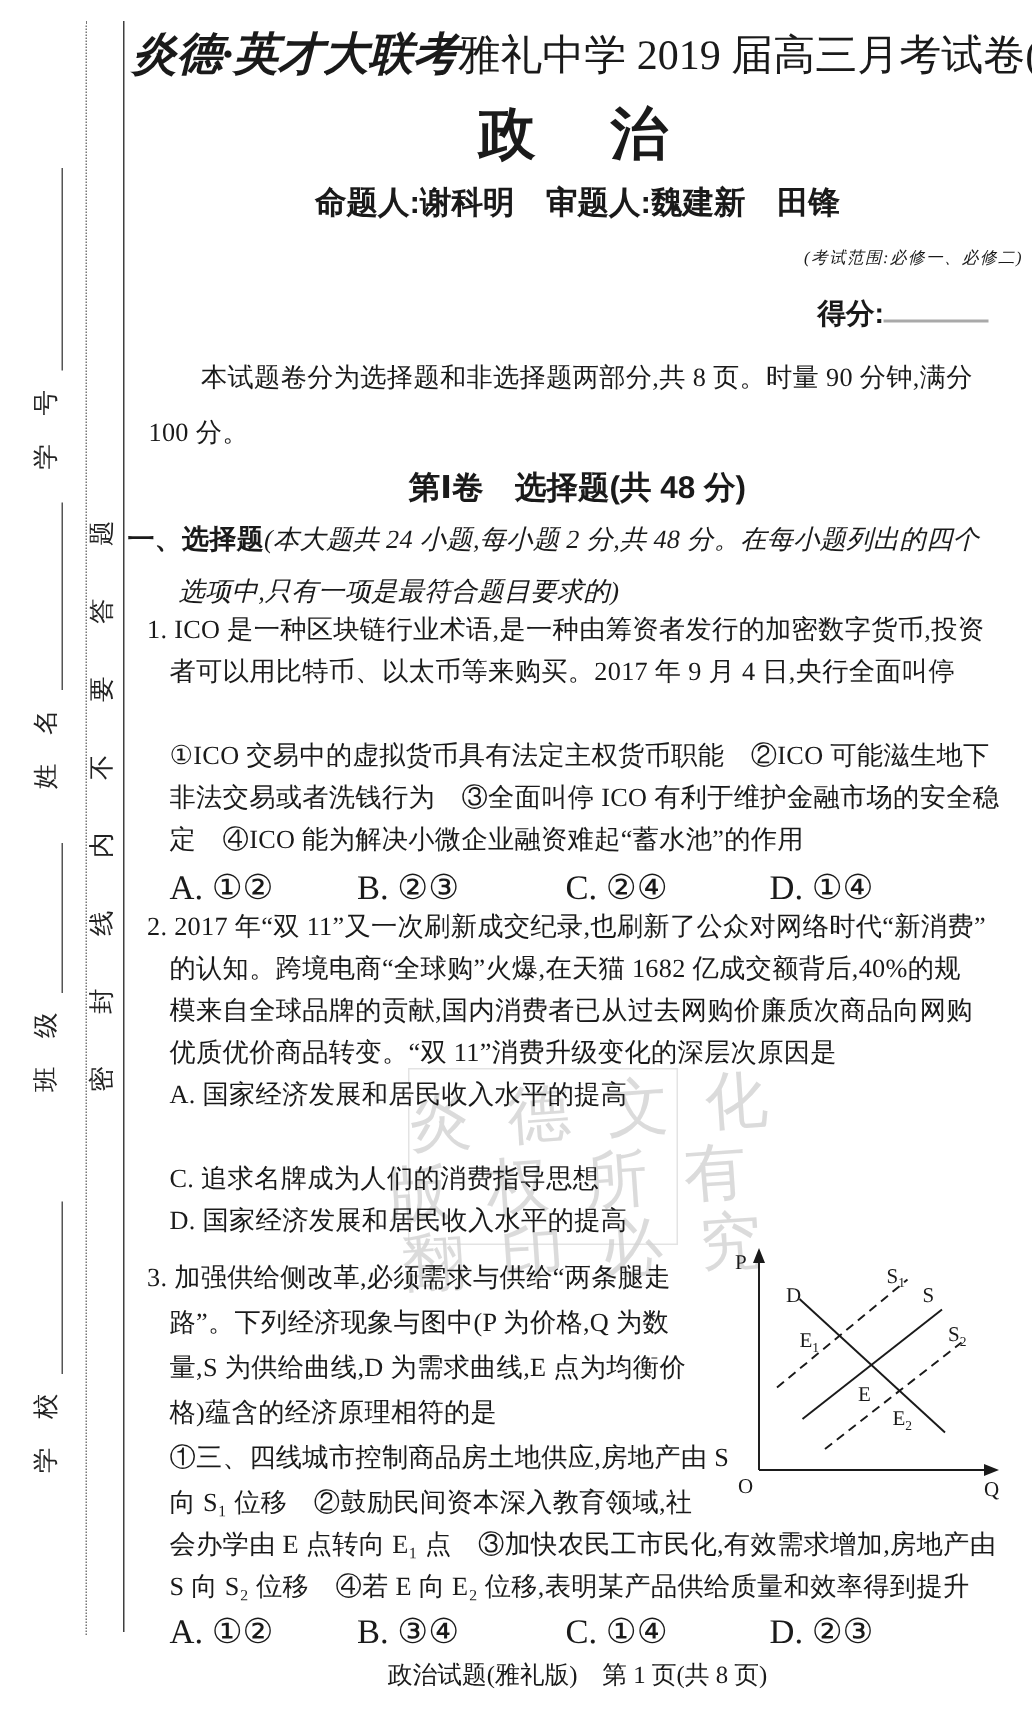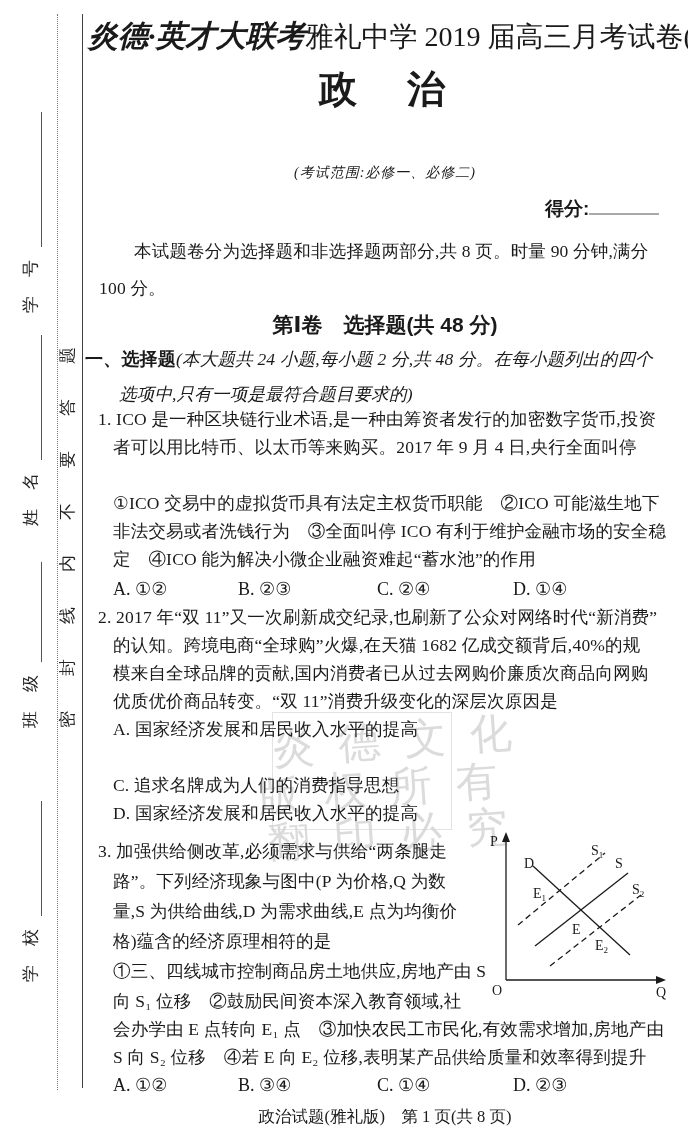--- a/index.html
+++ b/index.html
@@ -22,32 +22,32 @@
           transform:rotate(-4deg);font-family:"Liberation Serif","DejaVu Serif",serif;}
 
   
   .hdr{position:absolute;left:88px;top:16px;width:594px;text-align:center;white-space:nowrap;}
   .hdr .series{font-weight:bold;font-style:italic;font-size:30px;}
   .hdr .rest{font-size:28px;}
   .subject{position:absolute;left:88px;top:64px;width:594px;text-align:center;
            font-family:"Liberation Sans","DejaVu Sans",sans-serif;font-weight:bold;font-size:38px;letter-spacing:6px;}
   .authors{position:absolute;left:88px;top:121px;width:594px;text-align:center;
            font-family:"Liberation Sans","DejaVu Sans",sans-serif;font-weight:bold;font-size:21px;}
-  .scope{position:absolute;left:88px;top:164px;width:594px;text-align:center;font-style:italic;font-size:14px;letter-spacing:1px;}
+  .scope{position:absolute;left:88px;top:164px;width:594px;text-align:right;font-style:italic;font-size:11px;letter-spacing:1px;}
   .score{position:absolute;left:545px;top:196px;font-family:"Liberation Sans","DejaVu Sans",sans-serif;
          font-weight:bold;font-size:19px;}
   .score-line{display:inline-block;width:70px;border-bottom:2px solid #a9a9a9;height:16px;}
 
   
   .ln{position:absolute;font-size:17.5px;letter-spacing:.2px;white-space:nowrap;line-height:22px;}
   .kai{font-style:italic;}
   .bold-sans{font-family:"Liberation Sans","DejaVu Sans",sans-serif;font-weight:bold;font-size:18px;font-style:normal;}
   .sec-head{position:absolute;left:88px;top:311px;width:594px;text-align:center;
             font-family:"Liberation Sans","DejaVu Sans",sans-serif;font-weight:bold;font-size:21px;}
-  .opts span{position:absolute;font-size:18px;white-space:nowrap;}
+  .opts span{position:absolute;font-size:23px;white-space:nowrap;}
   .footer{position:absolute;left:88px;top:1106px;width:594px;text-align:center;font-size:16.5px;}
 
   
   .graph{position:absolute;left:488px;top:828px;}
   .graph line{stroke:#1a1a1a;stroke-width:1.3;}
   .graph .dash{stroke-dasharray:6 4;}
   .graph text{font-family:"Liberation Serif","DejaVu Serif",serif;font-size:14px;fill:#1a1a1a;}
   .graph polygon{fill:#1a1a1a;}
 </style>
 </head>
@@ -81,20 +81,21 @@
       <span class="fblank" style="width:135px;"></span>
     </span>
   </div>
 
   <div class="seal-strip">密封线内不要答题</div>
 
   <div class="hdr">
     <span class="series">炎德·英才大联考</span><span class="rest">雅礼中学 2019 届高三月考试卷(三)</span>
   </div>
   <div class="subject">政　治</div>
+  <div class="authors">命题人:谢科明　审题人:魏建新　田锋</div>
   <div class="scope">(考试范围:必修一、必修二)</div>
   <div class="score">
     <span>得分:</span><span class="score-line"></span>
   </div>
 
   <div class="ln" style="left:134px;top:240px;">本试题卷分为选择题和非选择题两部分,共 8 页。时量 90 分钟,满分</div>
   <div class="ln" style="left:99px;top:277px;">100 分。</div>
 
   <div class="sec-head">第Ⅰ卷　选择题(共 48 分)</div>
   <div class="ln" style="left:85px;top:348px;">

